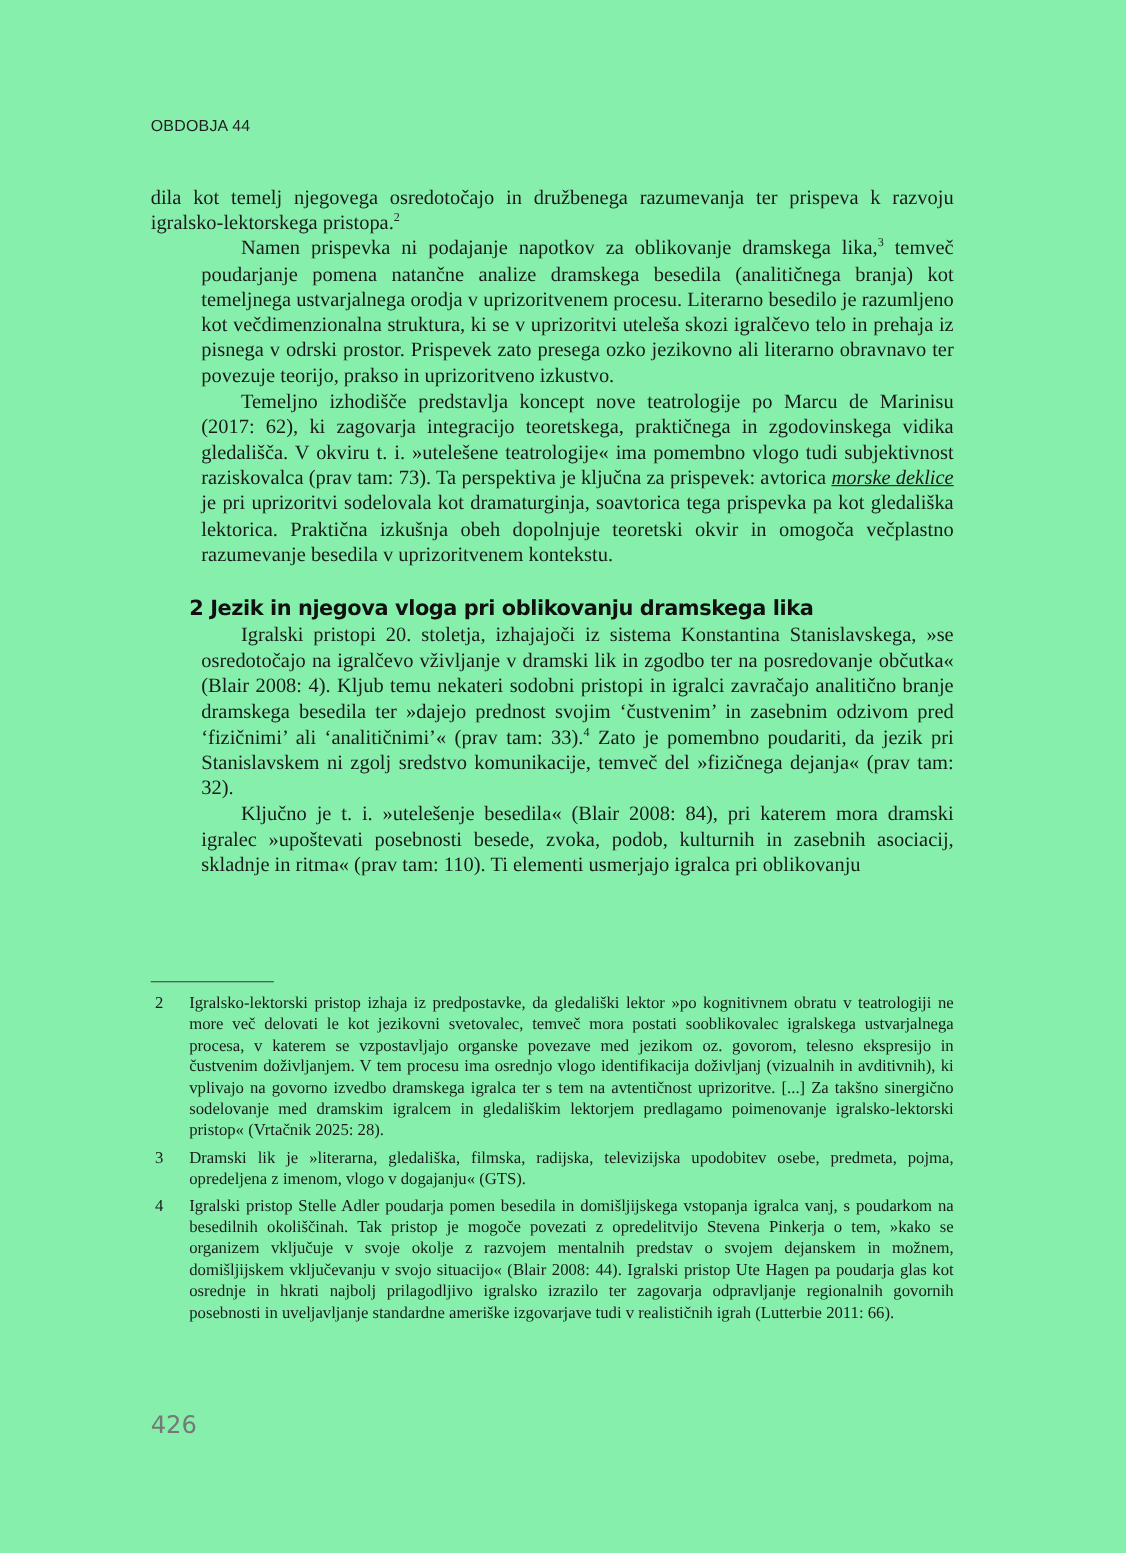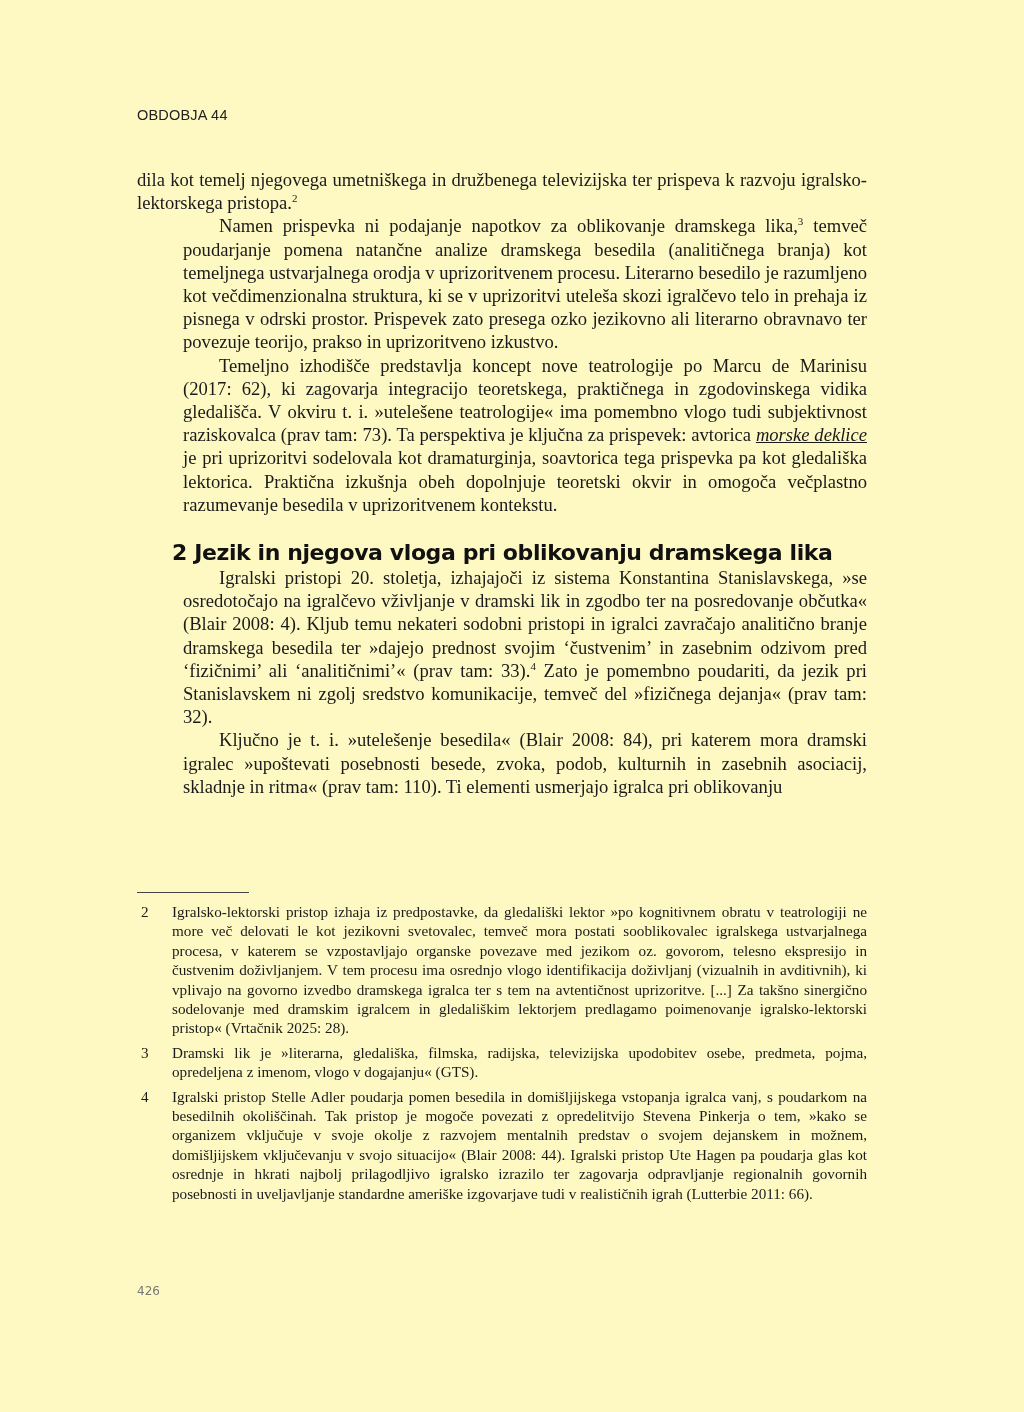--- a/index.html
+++ b/index.html
@@ -1,56 +1,56 @@
 <!DOCTYPE html>
 <html><head>
 <meta charset="utf-8">
 <style>
   html, body { margin: 0; padding: 0; background: #ffffff; }
   body { width: 1024px; height: 1412px; position: relative; overflow: hidden; }
-  .page { position: absolute; left: 0; top: 0; width: 1024px; height: 1412px; background: #fef9c3; }
+  .page { position: absolute; left: 0; top: 0; width: 1024px; height: 1412px; background: #86efac; }
   .running-head {
     position: absolute; left: 137px; top: 107px;
     font-family: "Liberation Sans", sans-serif; font-size: 14.5px; color: #222; letter-spacing: 0.2px;
   }
   .body-text {
     position: absolute; left: 137px; top: 168px; width: 730px;
     font-family: "Liberation Serif", serif; font-size: 18.6px; line-height: 23.2px; color: #1a1a1a;
     text-align: justify; hyphens: manual;
   }
   .body-text p { margin: 0; text-indent: 0; }
   .body-text p.indent { text-indent: 36px; margin-left: 46px; }
   .body-text sup { font-size: 11px; line-height: 0; vertical-align: super; }
   .section-heading {
-    font-family: "DejaVu Sans", sans-serif; font-weight: bold; font-size: 22px;
+    font-family: "DejaVu Sans", sans-serif; font-weight: bold; font-size: 19px;
     color: #111; margin: 26px 0 2px 35px; letter-spacing: -0.4px; line-height: 22px;
   }
   .footnote-rule { position: absolute; left: 137px; top: 892px; width: 112px; height: 1px; background: #444; }
   .footnotes {
     position: absolute; left: 137px; top: 902px; width: 730px;
     font-family: "Liberation Serif", serif; font-size: 15.2px; line-height: 19.4px; color: #1a1a1a;
     text-align: justify;
   }
   .fn { display: flex; margin-bottom: 5px; }
   .fn-num { width: 35px; flex: none; padding-left: 4px; box-sizing: border-box; }
   .fn-text { flex: 1; }
   .folio {
     position: absolute; left: 137px; top: 1284px;
-    font-family: "DejaVu Sans", sans-serif; font-size: 12px; color: #777; text-align: center;
+    font-family: "DejaVu Sans", sans-serif; font-size: 22px; color: #777; text-align: center;
   }
   em { font-style: italic; text-decoration: underline; }
 </style>
 </head>
 <body>
 
 <div class="page">
   <div class="running-head">OBDOBJA 44</div>
 
   <div class="body-text">
-    <p><span>dila kot temelj njegovega umetniškega in družbenega televizijska ter prispeva k razvoju igralsko-lektorskega pristopa.</span><sup>2</sup></p>
+    <p><span>dila kot temelj njegovega osredotočajo in družbenega razumevanja ter prispeva k razvoju igralsko-lektorskega pristopa.</span><sup>2</sup></p>
 
     <p class="indent"><span>Namen prispevka ni podajanje napotkov za oblikovanje dramskega lika,</span><sup>3</sup><span> temveč poudarjanje pomena natančne analize dramskega besedila (analitičnega branja) kot temeljnega ustvarjalnega orodja v uprizoritvenem procesu. Literarno besedilo je razumljeno kot večdimenzionalna struktura, ki se v uprizoritvi uteleša skozi igralčevo telo in prehaja iz pisnega v odrski prostor. Prispevek zato presega ozko jezikovno ali literarno obravnavo ter povezuje teorijo, prakso in uprizoritveno izkustvo.</span></p>
 
     <p class="indent"><span>Temeljno izhodišče predstavlja koncept nove teatrologije po Marcu de Marinisu (2017: 62), ki zagovarja integracijo teoretskega, praktičnega in zgodovinskega vidika gledališča. V okviru t. i. »utelešene teatrologije« ima pomembno vlogo tudi subjektivnost raziskovalca (prav tam: 73). Ta perspektiva je ključna za prispevek: avtorica </span><em>morske deklice</em><span> je pri uprizoritvi sodelovala kot dramaturginja, soavtorica tega prispevka pa kot gledališka lektorica. Praktična izkušnja obeh dopolnjuje teoretski okvir in omogoča večplastno razumevanje besedila v uprizoritvenem kontekstu.</span></p>
 
     <div class="section-heading">2 Jezik in njegova vloga pri oblikovanju dramskega lika</div>
 
     <p class="indent"><span>Igralski pristopi 20. stoletja, izhajajoči iz sistema Konstantina Stanislavskega, »se osredotočajo na igralčevo vživljanje v dramski lik in zgodbo ter na posredovanje občutka« (Blair 2008: 4). Kljub temu nekateri sodobni pristopi in igralci zavračajo analitično branje dramskega besedila ter »dajejo prednost svojim ‘čustvenim’ in zasebnim odzivom pred ‘fizičnimi’ ali ‘analitičnimi’« (prav tam: 33).</span><sup>4</sup><span> Zato je pomembno poudariti, da jezik pri Stanislavskem ni zgolj sredstvo komunikacije, temveč del »fizičnega dejanja« (prav tam: 32).</span></p>
 
     <p class="indent"><span>Ključno je t. i. »utelešenje besedila« (Blair 2008: 84), pri katerem mora dramski igralec »upoštevati posebnosti besede, zvoka, podob, kulturnih in zasebnih asociacij, skladnje in ritma« (prav tam: 110). Ti elementi usmerjajo igralca pri oblikovanju</span></p>

